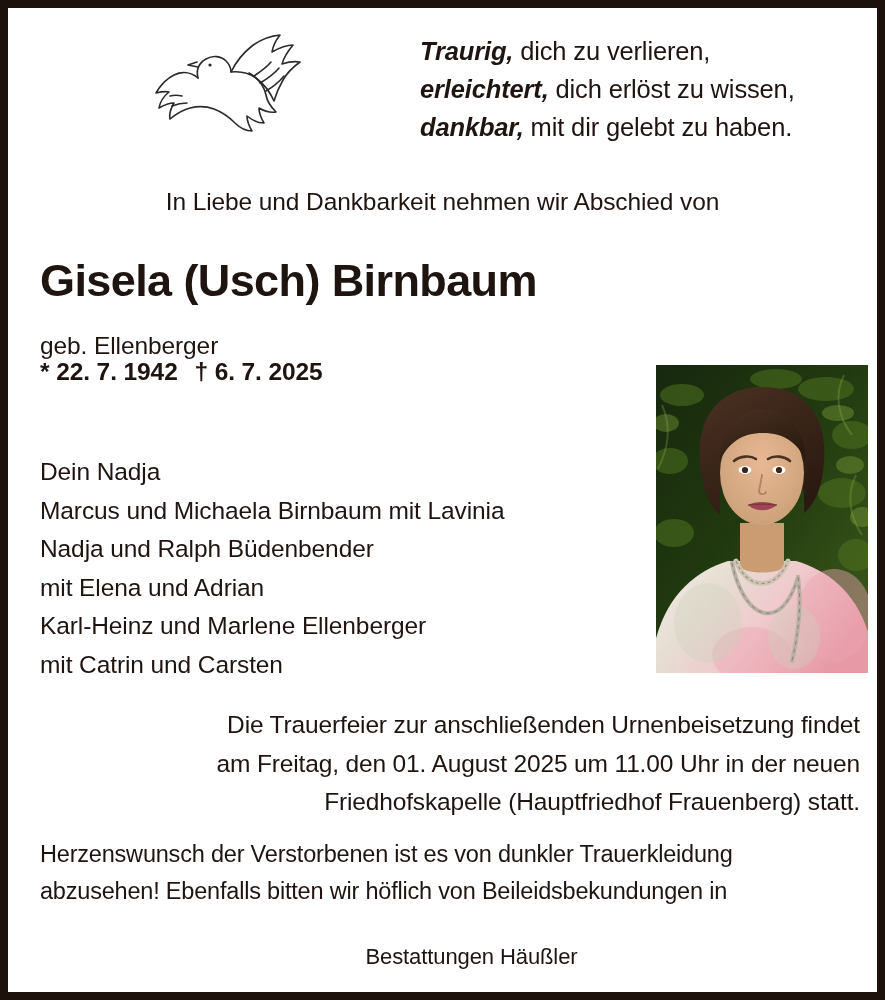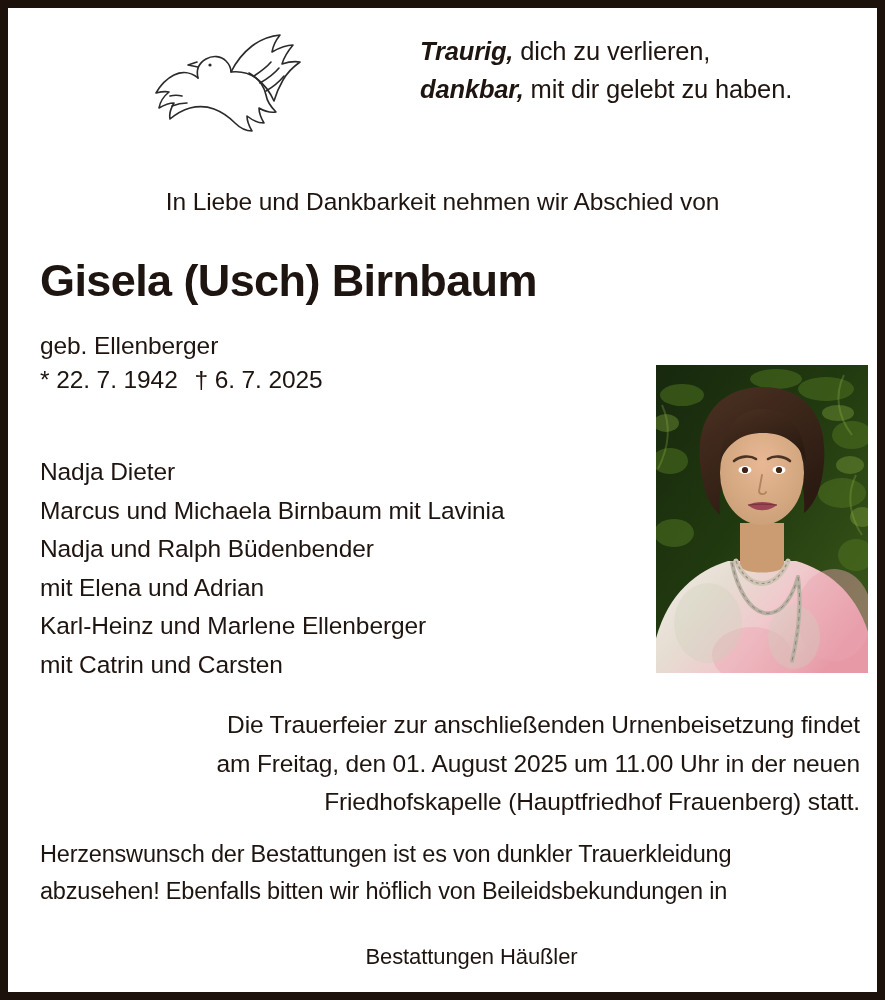--- a/index.html
+++ b/index.html
@@ -92,25 +92,26 @@
     top: 322px;
     font-size: 24.5px;
     line-height: 32px;
     letter-spacing: -0.1px;
     text-align: center;
   }
 
   .dates {
     position: absolute;
     left: 32px;
-    top: 356px;
+    top: 348px;
     font-size: 24.5px;
     line-height: 32px;
     letter-spacing: -0.1px;
     white-space: nowrap;
+    font-weight: bold;
   }
   .dates .gap { display: inline-block; width: 10px; }
 
   
   .portrait {
     position: absolute;
     left: 648px;
     top: 357px;
     width: 212px;
     height: 308px;
@@ -204,20 +205,21 @@
           <path d="M124 57 C131 53 138 48 143 42"></path>
           <path d="M130 65 C137 61 143 56 148 50"></path>
 
           <path d="M34 70 C38 69 42 69 46 70"></path>
           <path d="M36 80 C41 78 46 77 51 77"></path>
         </svg>
       </div>
 
       <div class="verse">
         <span class="ln"><em>Traurig,</em><span> dich zu verlieren,</span></span>
+        <span class="ln"><em>erleichtert,</em><span> dich erlöst zu wissen,</span></span>
         <span class="ln"><em>dankbar,</em><span> mit dir gelebt zu haben.</span></span>
       </div>
 
     </div>
 
     <div class="intro">In Liebe und Dankbarkeit nehmen wir Abschied von</div>
 
     <div class="name">Gisela (Usch) Birnbaum</div>
 
     <div class="maiden">geb. Ellenberger</div>
@@ -313,35 +315,35 @@
         <path d="M80 196 C92 226 120 226 132 196" stroke="#cfc3b4" stroke-width="5" fill="none" stroke-linecap="round"></path>
         <path d="M80 196 C92 226 120 226 132 196" stroke="#9a8d7e" stroke-width="1.2" fill="none" stroke-dasharray="3 3"></path>
         <path d="M76 198 C88 256 126 268 142 212" stroke="#b9b0a4" stroke-width="4" fill="none" stroke-linecap="round"></path>
         <path d="M76 198 C88 256 126 268 142 212" stroke="#8d8274" stroke-width="1" fill="none" stroke-dasharray="4 4"></path>
         <path d="M142 212 C146 240 142 270 136 296" stroke="#b9b0a4" stroke-width="4" fill="none" stroke-linecap="round"></path>
         <path d="M142 212 C146 240 142 270 136 296" stroke="#8d8274" stroke-width="1" fill="none" stroke-dasharray="4 4"></path>
       </svg>
     </div>
 
     <div class="survivors">
-      <span class="ln">Nadja Dieter</span>
+      <span class="ln">Dein Nadja</span>
       <span class="ln">Marcus und Michaela Birnbaum mit Lavinia</span>
       <span class="ln">Nadja und Ralph Büdenbender</span>
       <span class="ln">mit Elena und Adrian</span>
       <span class="ln">Karl-Heinz und Marlene Ellenberger</span>
       <span class="ln">mit Catrin und Carsten</span>
     </div>
 
     <div class="service">
       <span class="ln">Die Trauerfeier zur anschließenden Urnenbeisetzung findet</span>
       <span class="ln">am Freitag, den 01. August 2025 um 11.00 Uhr in der neuen</span>
       <span class="ln">Friedhofskapelle (Hauptfriedhof Frauenberg) statt.</span>
     </div>
 
     <div class="request">
-      <span class="ln">Herzenswunsch der Bestattungen ist es von dunkler Trauerkleidung</span>
+      <span class="ln">Herzenswunsch der Verstorbenen ist es von dunkler Trauerkleidung</span>
       <span class="ln">abzusehen! Ebenfalls bitten wir höflich von Beileidsbekundungen in</span>
     </div>
 
     <div class="footer">Bestattungen Häußler</div>
 
   </div>
 </div>
 
 </body></html>

